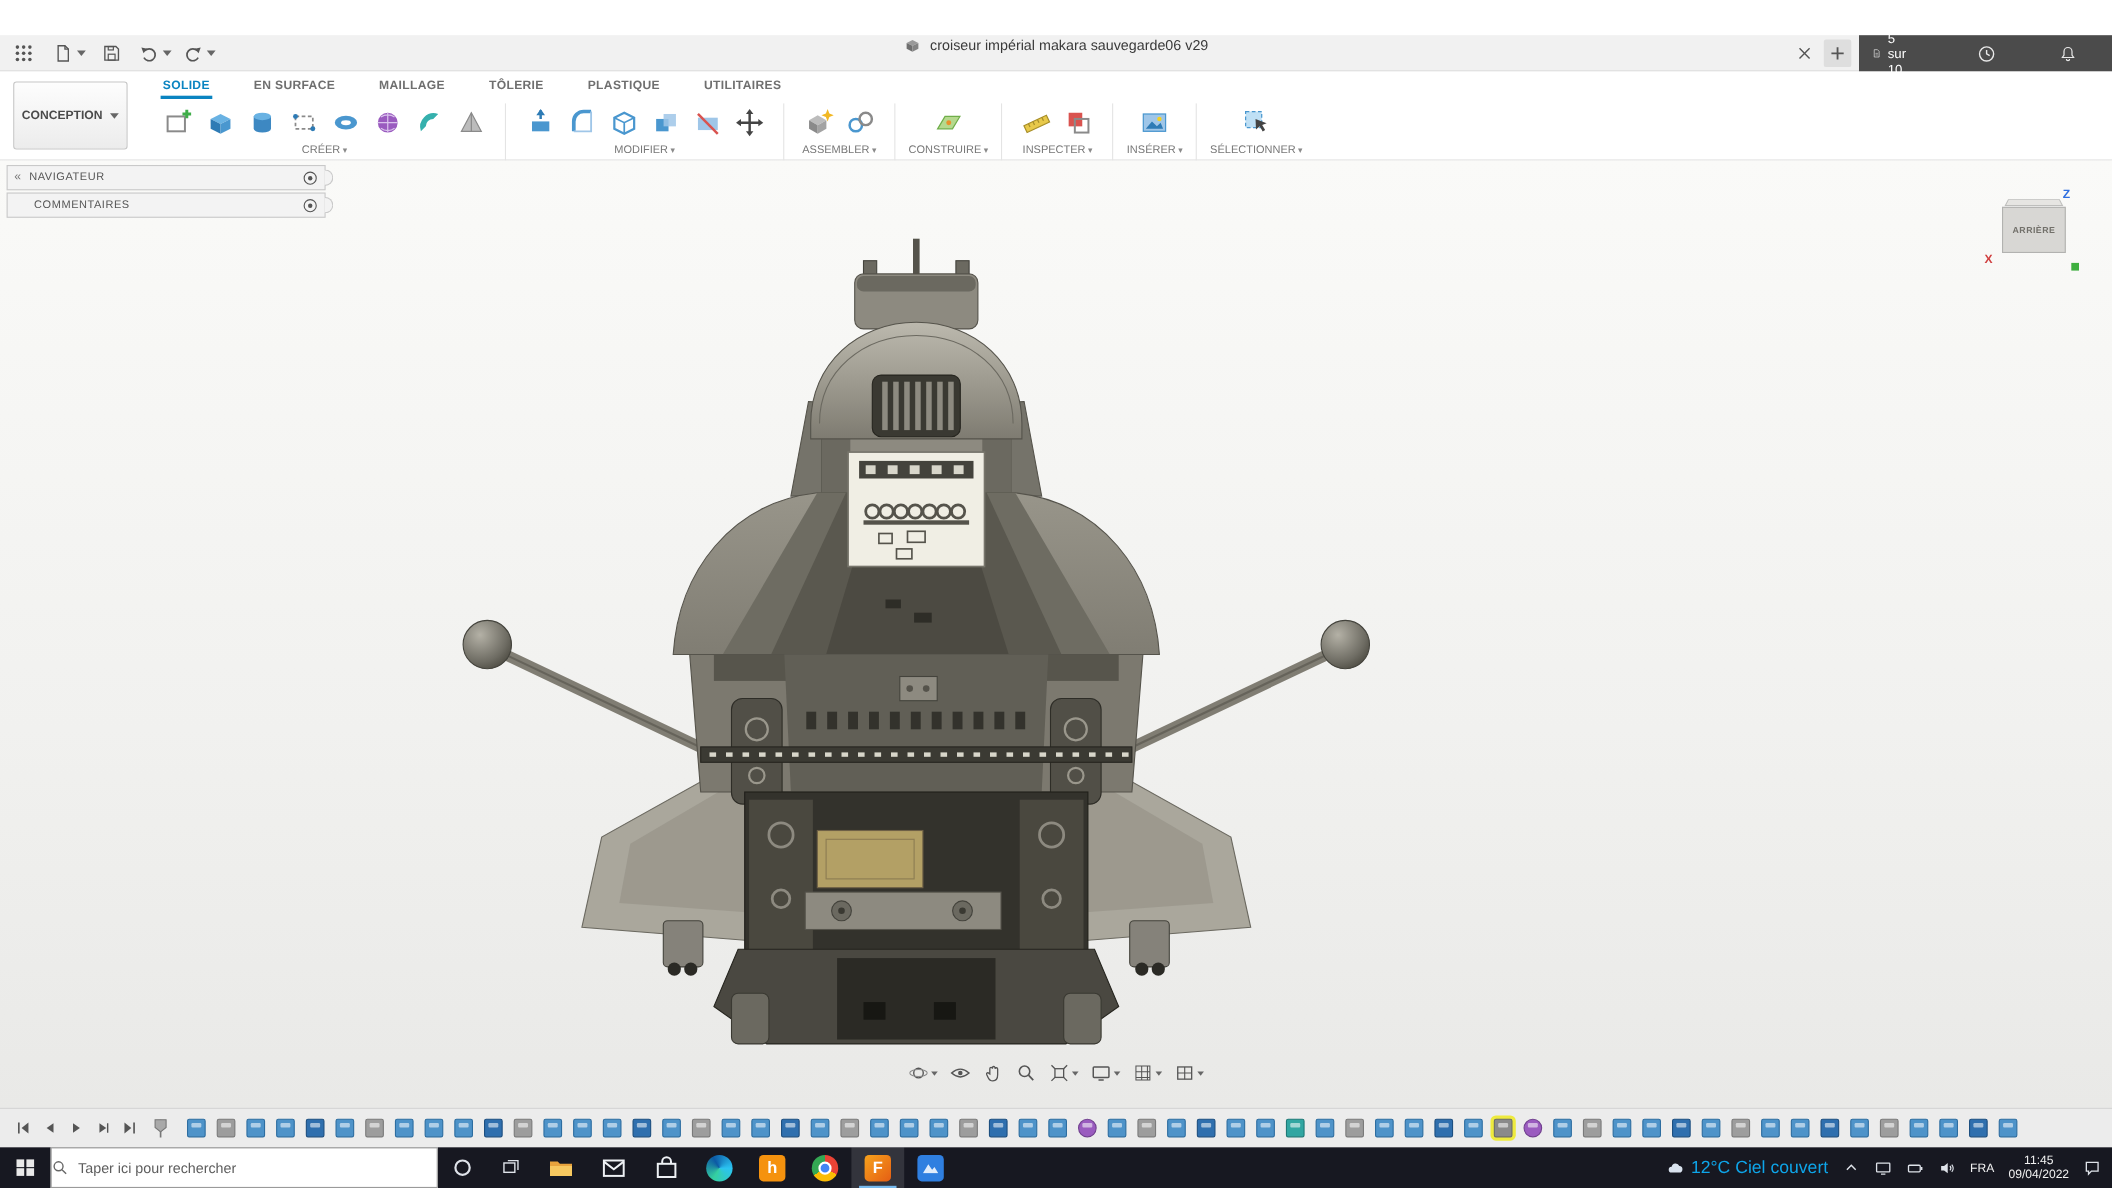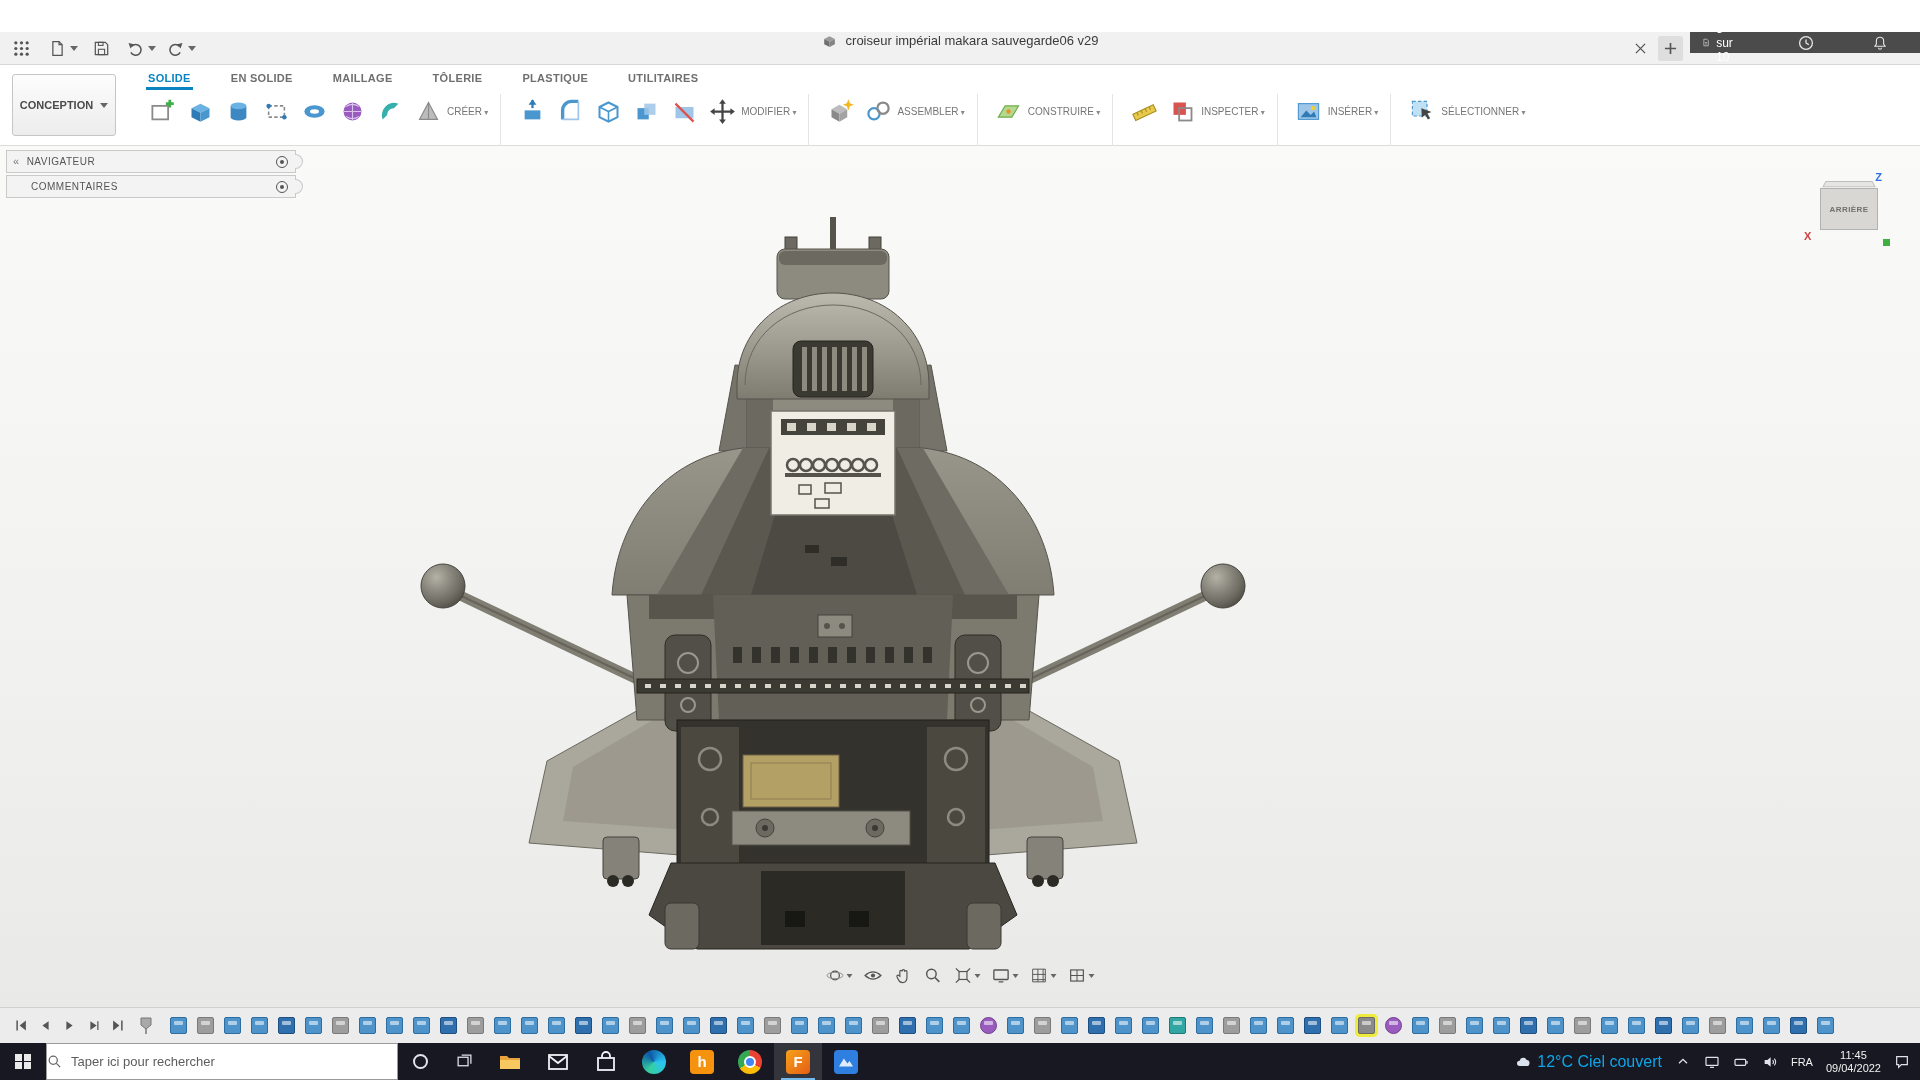--- a/index.html
+++ b/index.html
@@ -28,21 +28,21 @@
   .ab-icon svg { width:17px; height:17px; }
   .caret-down { width:0; height:0; border-left:4px solid transparent; border-right:4px solid transparent;
     border-top:5px solid #666; margin-left:2px; }
   .doc-tab { position:absolute; left:50%; top:0; transform:translateX(-50%); height:17px;
     display:flex; align-items:center; gap:8px; }
   .doc-tab-title { font-size:13px; color:#3a3a3a; white-space:nowrap; }
   .tab-close { position:absolute; left:1632px; top:8px; width:16px; height:16px;
     display:flex; align-items:center; justify-content:center; }
   .new-tab { position:absolute; left:1658px; top:4px; width:25px; height:25px; background:#dedede;
     border-radius:2px; display:flex; align-items:center; justify-content:center; }
-  .ab-right { position:absolute; right:0; top:0; width:230px; height:21px; background:#4b4b4b;
+  .ab-right { position:absolute; right:0; top:0; width:230px; height:33px; background:#4b4b4b;
     display:flex; align-items:center; padding:0 10px 0 12px;gap:40px; }
   .job-status { display:flex; align-items:center; gap:6px; color:#fff; font-size:12px; }
   .dk-icon { width:18px; height:18px; display:flex; align-items:center; justify-content:center; }
   .dk-icon svg { width:16px; height:16px; }
   .help-circle { width:17px; height:17px; border:1.4px solid #e9e9e9; border-radius:50%;
     display:flex; align-items:center; justify-content:center; position:relative; }
   .help-circle::after { content:"?"; color:#e9e9e9; font-size:11px; font-weight:bold; }
   .avatar { width:24px; height:24px; border-radius:50%; background:#e3e3e3; color:#333;
     font-size:12px; font-weight:bold; display:flex; align-items:center; justify-content:center; }
   .sp18 { margin-left:18px; }
@@ -50,21 +50,21 @@
   
   #ribbon { position:absolute; top:65px; left:0; width:1920px; height:81px; background:#fff;
     border-bottom:1px solid #dcdcdc; }
   .ws-btn { position:absolute; left:12px; top:9px; width:104px; height:62px; border:1px solid #c6c6c6;
     border-radius:3px; background:linear-gradient(#fdfdfd,#ececec); display:flex; align-items:center;
     justify-content:center; gap:5px; font-size:11px; font-weight:bold; color:#4a4a4a; }
   .rtabs { position:absolute; left:146px; top:0; display:flex; gap:36px; }
   .rtab { font-size:11px; font-weight:bold; color:#6f6f6f; padding:7px 2px 3px; letter-spacing:.3px; }
   .rtab.active { color:#0a84c1; border-bottom:3px solid #0a84c1; }
   .rgroups { position:absolute; left:138px; top:27px; display:flex; align-items:flex-start; }
-  .rgroup { display:flex; align-items:center; padding:0 5px; }
+  .rgroup { display:flex; flex-direction:column; align-items:center; padding:0 5px; }
   .rg-icons { display:flex; align-items:center; height:38px; }
   .rg-icon { width:38px; height:38px; display:flex; align-items:center; justify-content:center; }
   .ric { width:27px; height:27px; }
   .rg-label { font-size:10px; color:#767676; margin-top:1px; white-space:nowrap; }
   .rg-label::after { content:" ▾"; font-size:8px; color:#8a8a8a; }
   .rsep { width:1px; height:58px; background:#e4e4e4; margin:2px 7px 0; }
 
   
   #canvas { position:absolute; top:146px; left:0; width:1920px; height:861px;
     background:linear-gradient(180deg,#fafaf8 0%,#f1f1ef 60%,#e9e9e7 100%); }
@@ -253,21 +253,21 @@
   </div>
 
   <div id="ribbon">
     <div class="ws-btn">
       <span>CONCEPTION</span>
       <span class="caret-down"></span>
     </div>
 
     <div class="rtabs">
       <span class="rtab active">SOLIDE</span>
-      <span class="rtab">EN SOLIDE</span>
+      <span class="rtab">EN SURFACE</span>
       <span class="rtab">MAILLAGE</span>
       <span class="rtab">TÔLERIE</span>
       <span class="rtab">PLASTIQUE</span>
       <span class="rtab">UTILITAIRES</span>
     </div>
 
     <div class="rgroups">
 
       <div class="rgroup">
         <div class="rg-icons">

